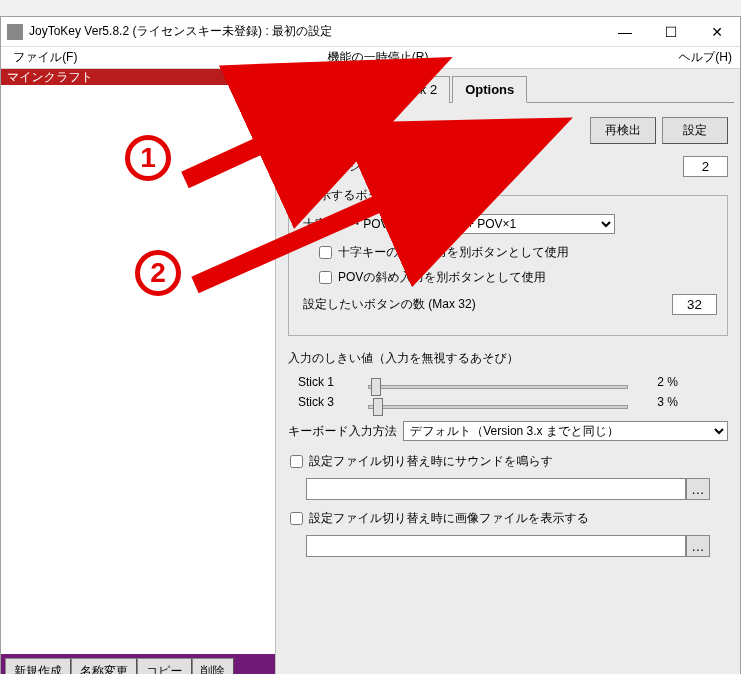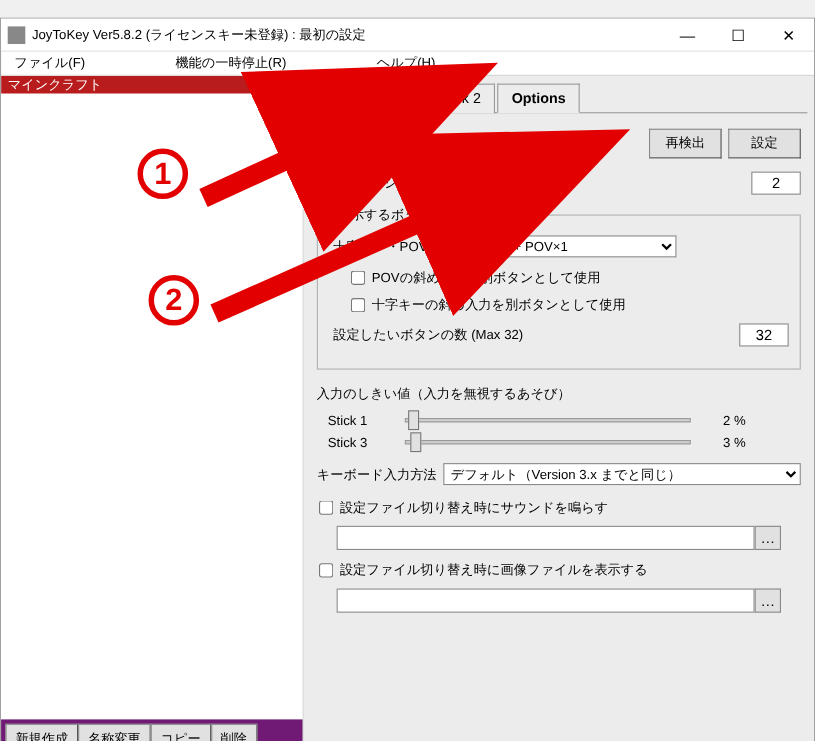--- a/index.html
+++ b/index.html
@@ -41,22 +41,23 @@
   width: 46px; height: 30px;
   display: flex; align-items: center; justify-content: center;
   font-size: 14px;
   color: #000;
 }
 .menubar {
   height: 22px;
   display: flex;
   align-items: center;
   padding-left: 4px;
-  gap: 16px;
+  gap: 0;
   border-bottom: 1px solid #d0d0d0;
+  justify-content: space-between;
 }
 .menu-item { padding: 3px 8px; margin-right: 50px; }
 .menu-item:last-child { margin-right: 0; }
 .main-area {
   flex: 1;
   display: flex;
   background: #ececec;
 }
 .sidebar {
   width: 275px;
@@ -168,21 +169,21 @@
   gap: 6px;
 }
 input[type=checkbox] { width: 13px; height: 13px; }
 .wide-btn {
   display: block;
   width: 280px;
   margin: 6px 0 0 50px;
 }
 .slider-row {
   display: flex;
-  align-items: center;
+  align-items: flex-end;
   margin: 6px 0 6px 10px;
 }
 .slider-label { width: 60px; }
 .slider-track {
   width: 260px;
   height: 4px;
   background: #d0d0d0;
   border: 1px solid #999;
   position: relative;
   margin: 0 10px;
@@ -292,25 +293,25 @@
 
           <div class="row">
             <span>十字キー・POV</span>
             <select style="width:220px">
               <option>十字キー×2 + POV×1</option>
             </select>
           </div>
 
           <div class="chk-row">
             <input type="checkbox" style="">
-            <span>POVの斜め入力を別ボタンとして使用</span>
+            <span>十字キーの斜め入力を別ボタンとして使用</span>
           </div>
           <div class="chk-row">
             <input type="checkbox" style="">
-            <span>十字キーの斜め入力を別ボタンとして使用</span>
+            <span>POVの斜め入力を別ボタンとして使用</span>
           </div>
 
           <div class="row">
             <span>設定したいボタンの数 (Max 32)</span>
             <span style="flex:1"></span>
             <input type="text" class="num" value="32" style="">
           </div>
 
         </fieldset>
 

